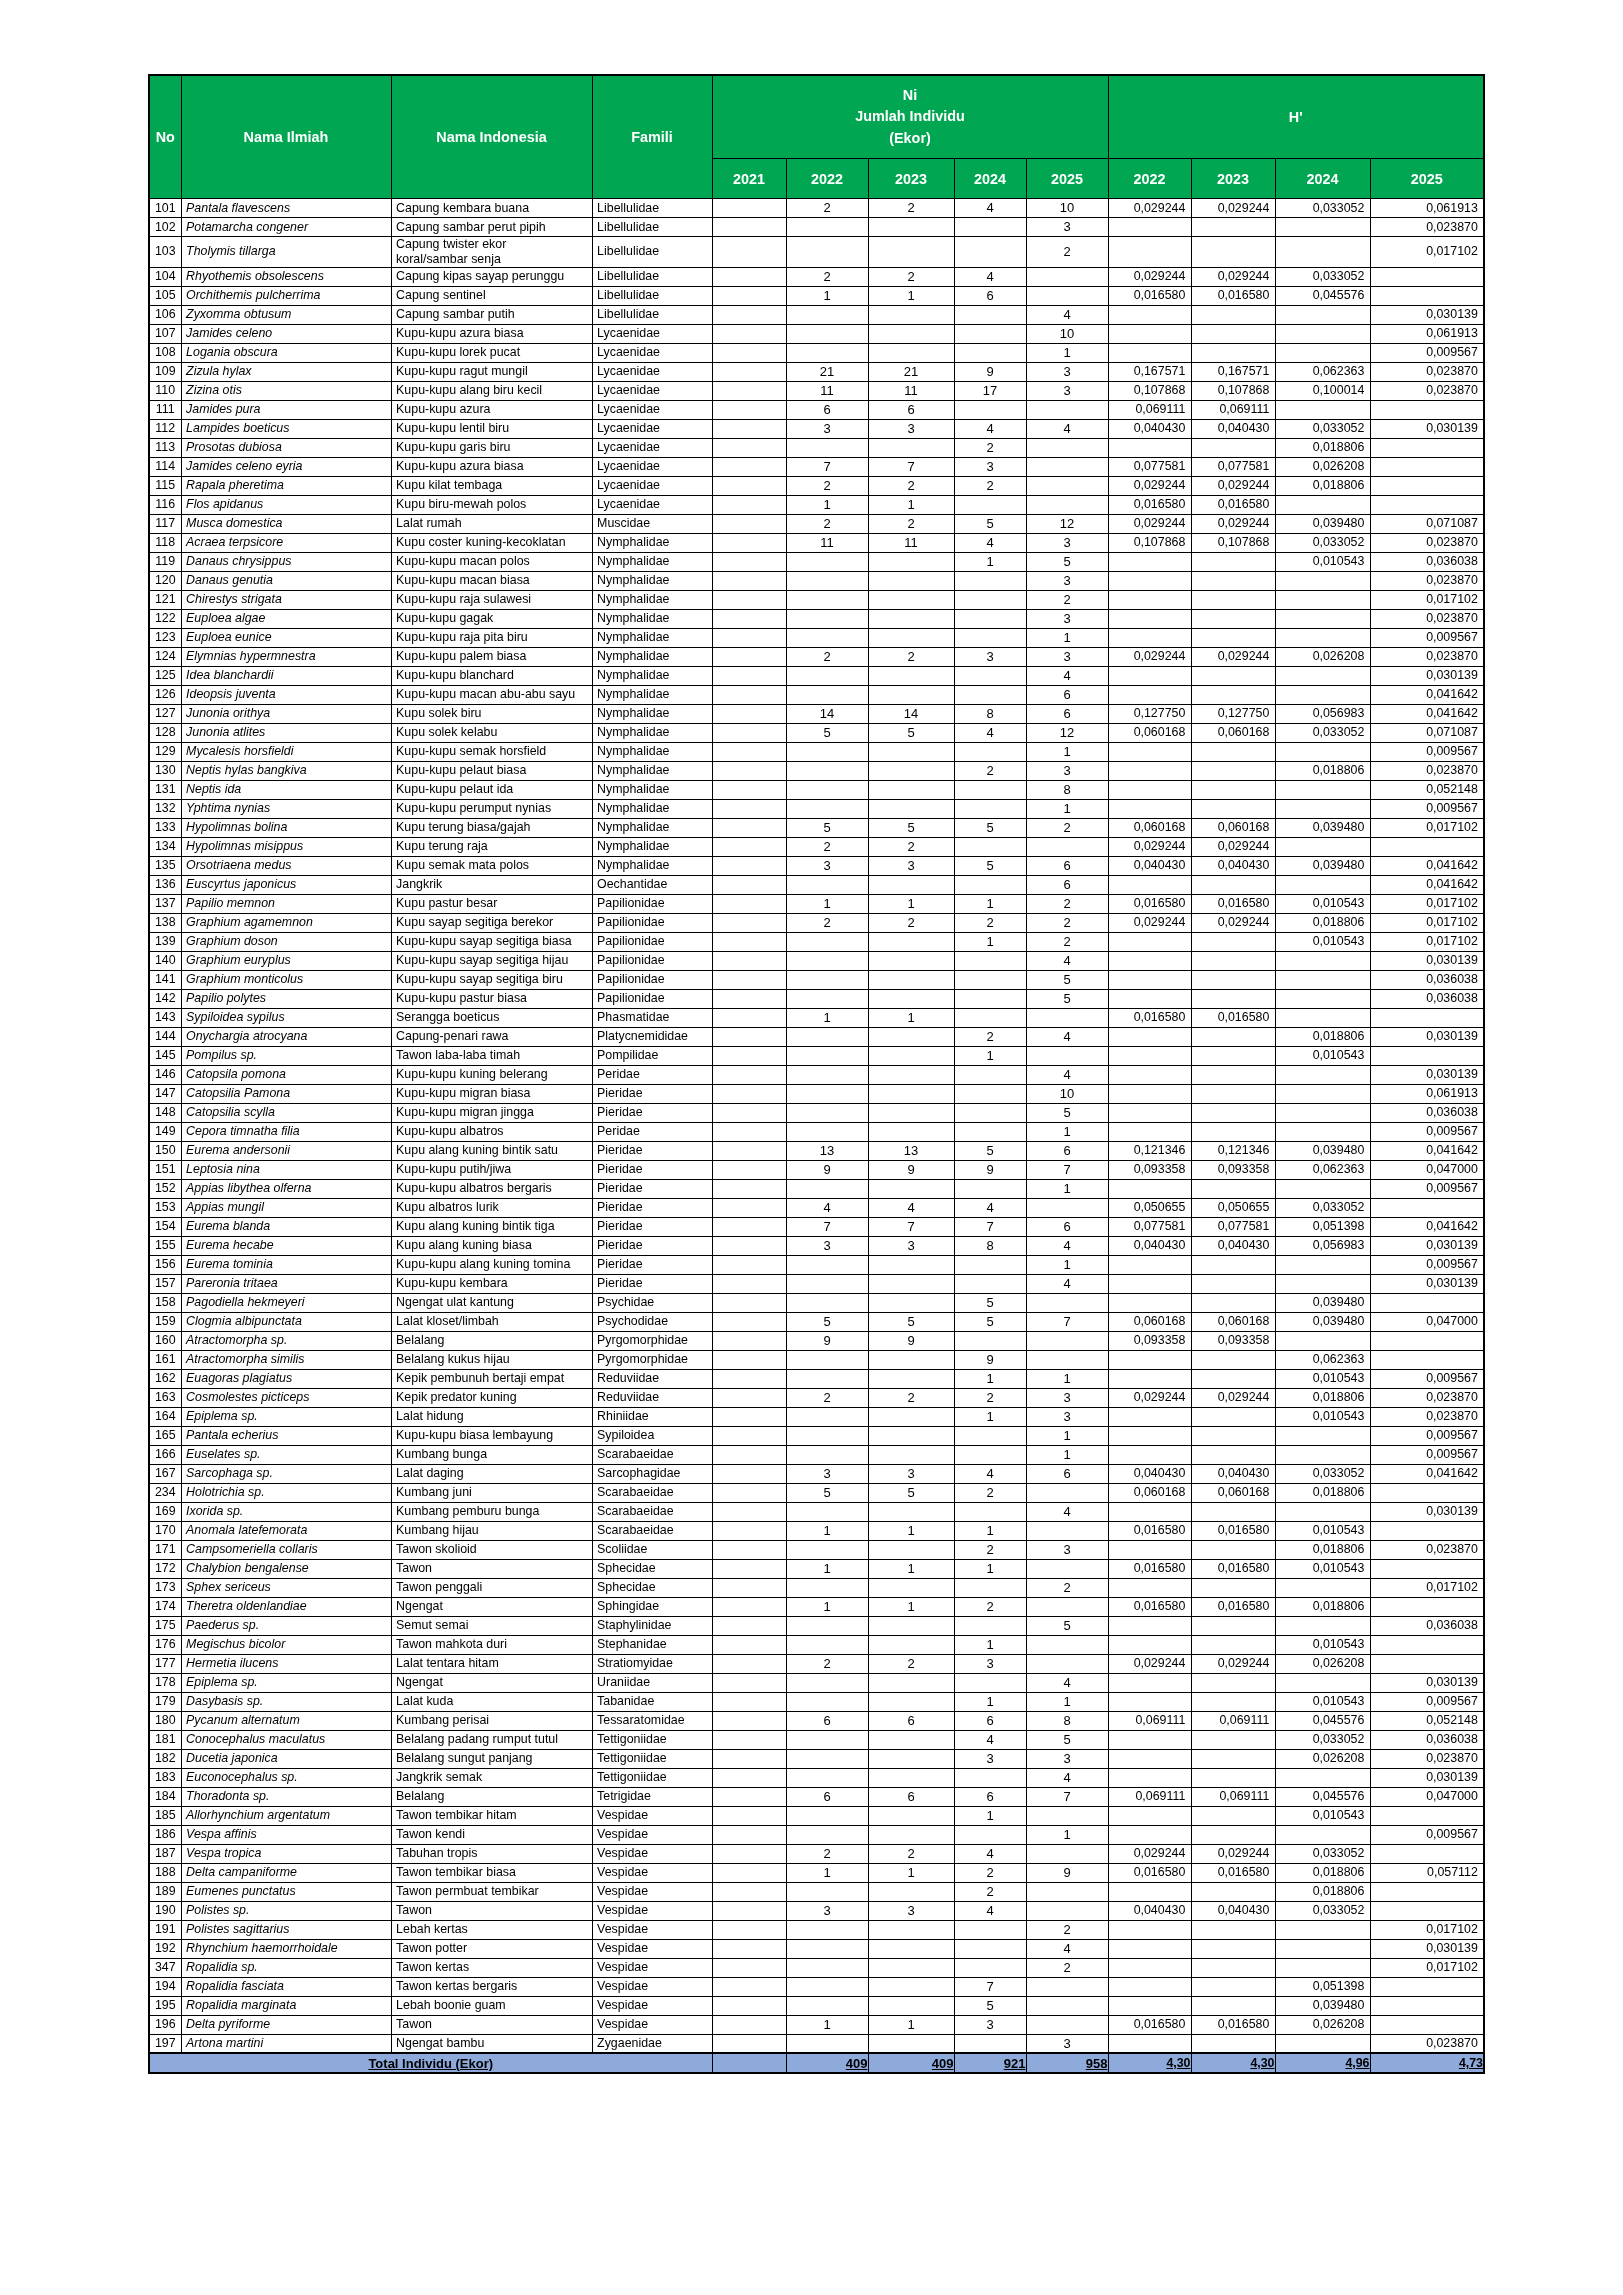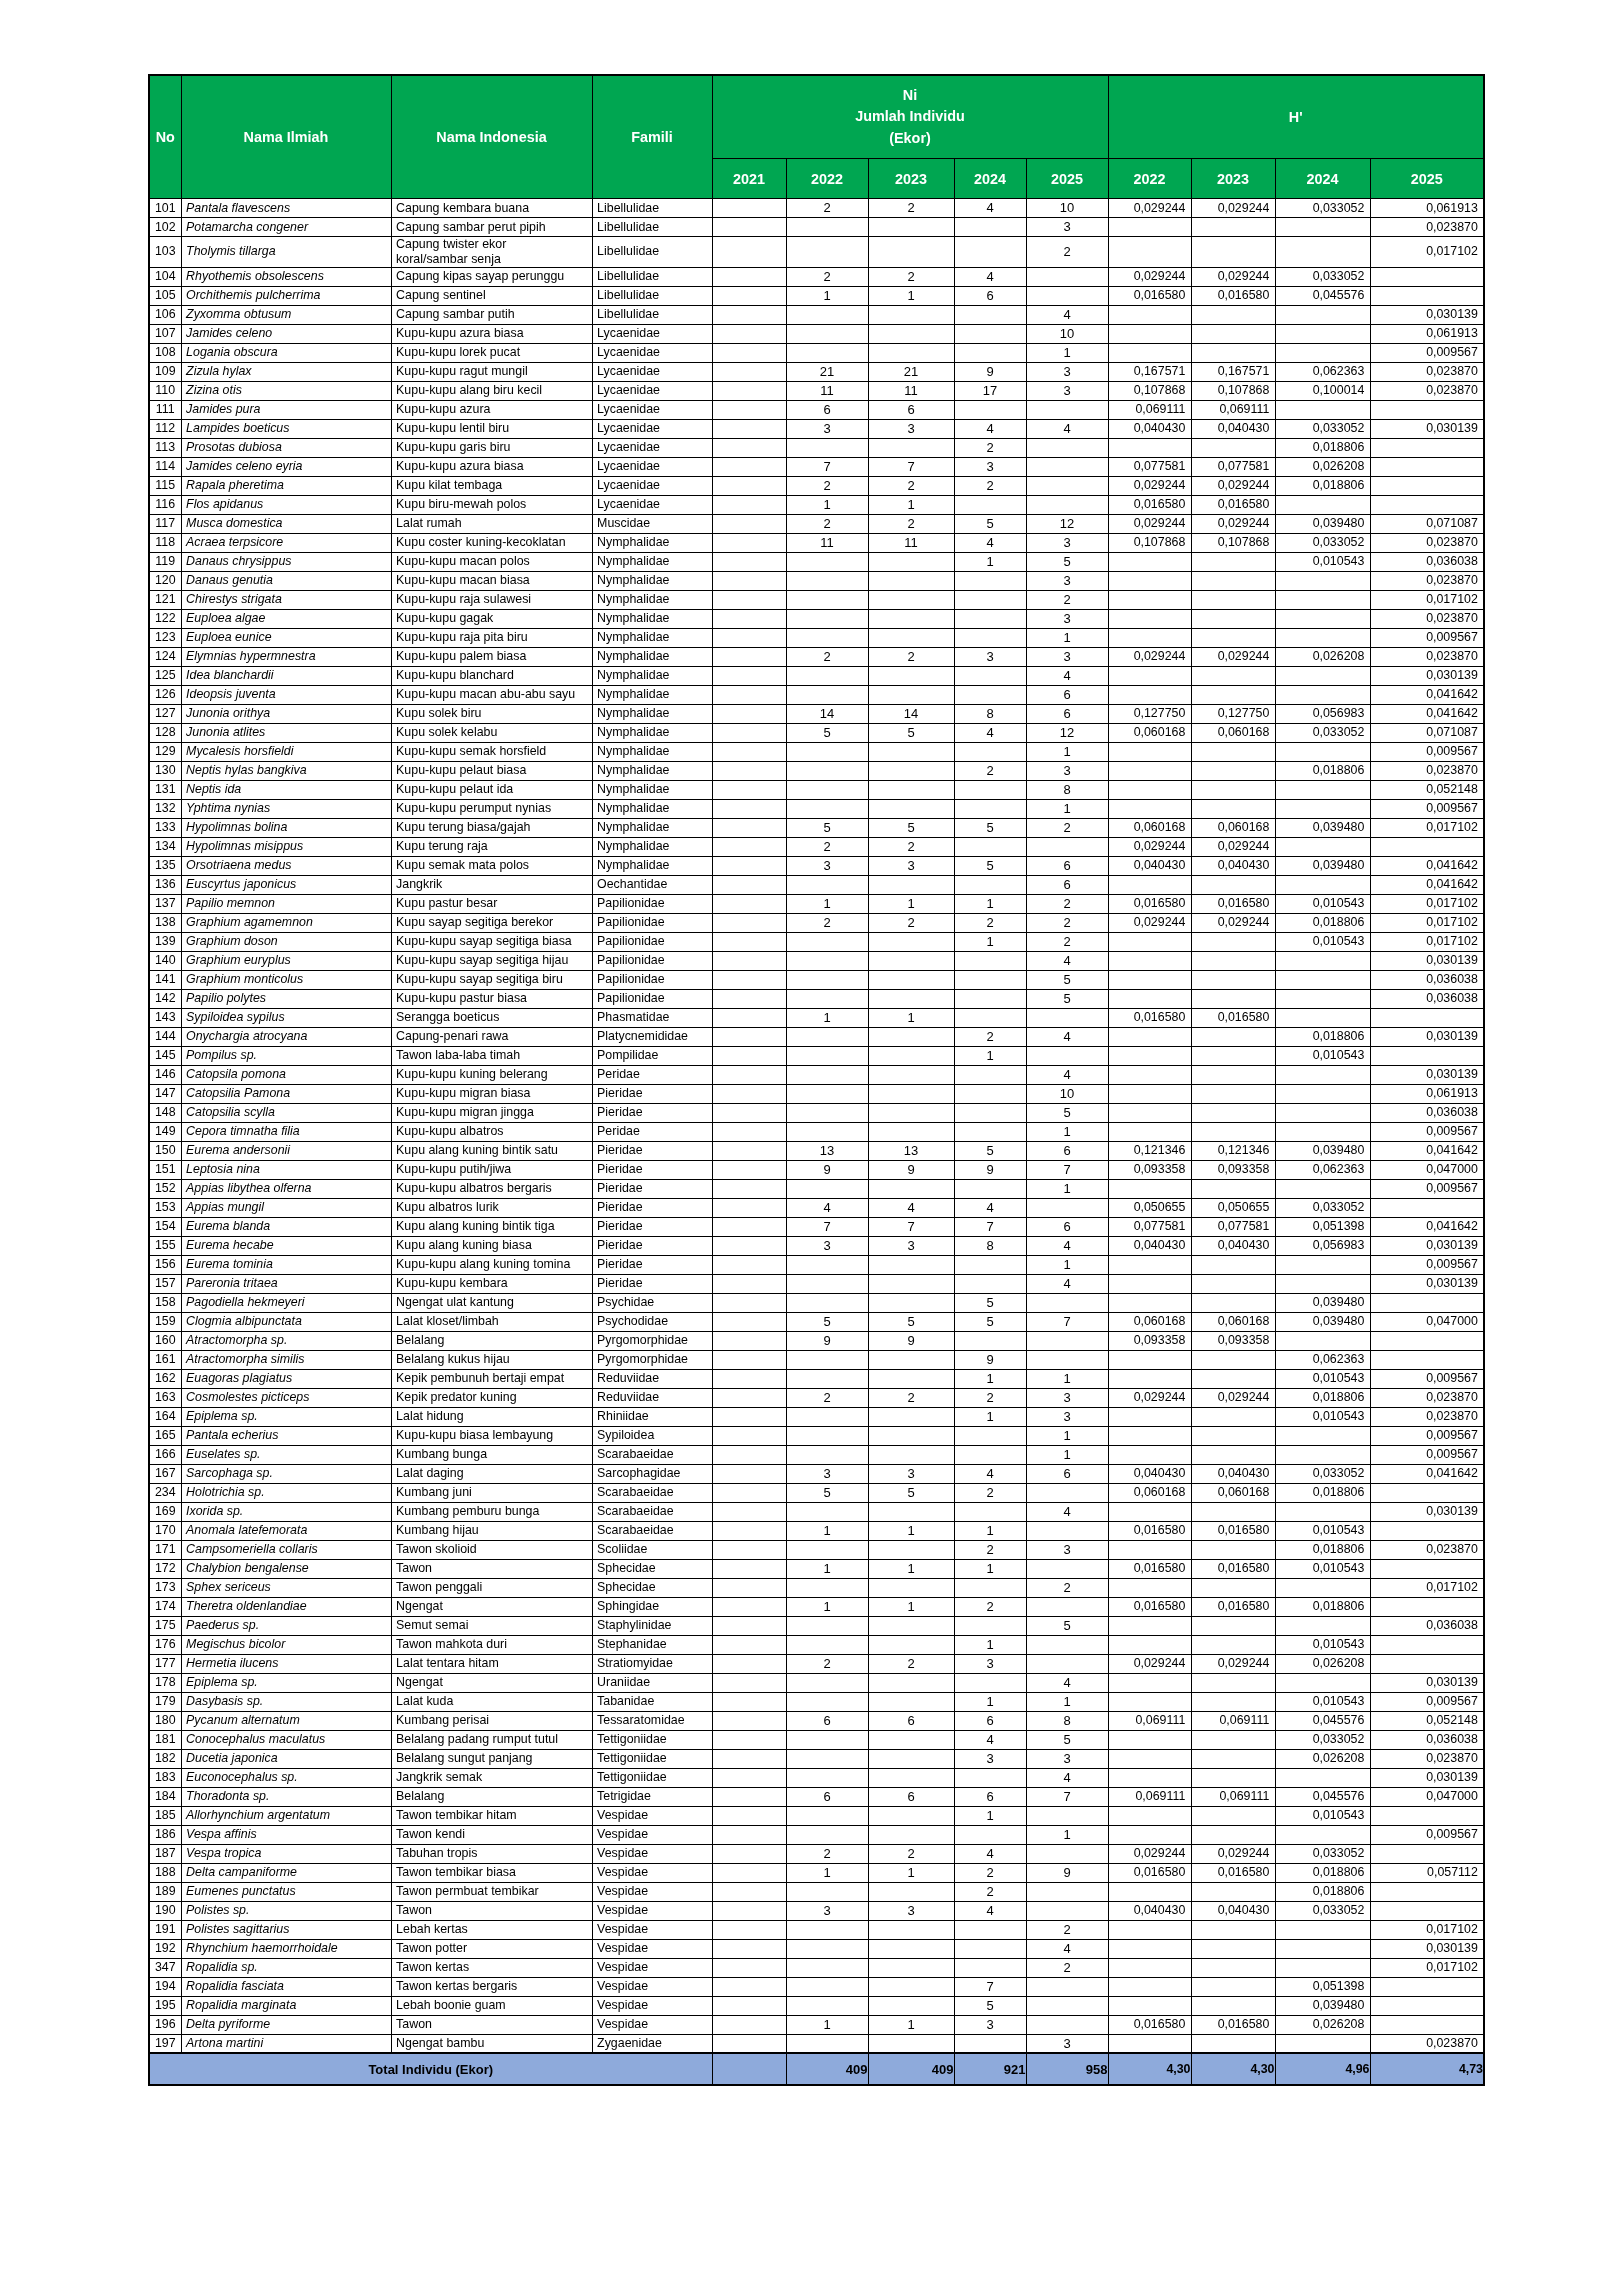--- a/index.html
+++ b/index.html
@@ -25,21 +25,21 @@
   thead tr.year-row th{height:39px;}
   .ni-group-line{margin:3.9px 0;line-height:1.2;}
   tbody tr{height:19px;}
   tbody td{font-size:12.4px;line-height:1.2;}
   td.no{text-align:center;padding:0 1.3px;}
   td.sci{font-style:italic;text-align:left;padding-left:4.6px;}
   td.indo{text-align:left;padding-left:4.6px;white-space:pre-line;}
   td.fam{text-align:left;padding-left:4.6px;}
   td.ni{text-align:center;font-size:13px;}
   td.h{text-align:right;padding-right:5.2px;font-size:12.4px;}
-  tfoot tr{height:32px;}
+  tfoot tr{height:20px;text-decoration:underline;}
   tfoot td{
     background:var(--total-blue);font-weight:bold;font-size:13px;
     border-top:2px solid #000;
   }
   td.total-label{text-align:center;}
   tfoot td.ni, tfoot td.h{text-align:right;padding:0;}
 </style>
 </head>
 <body>
 

